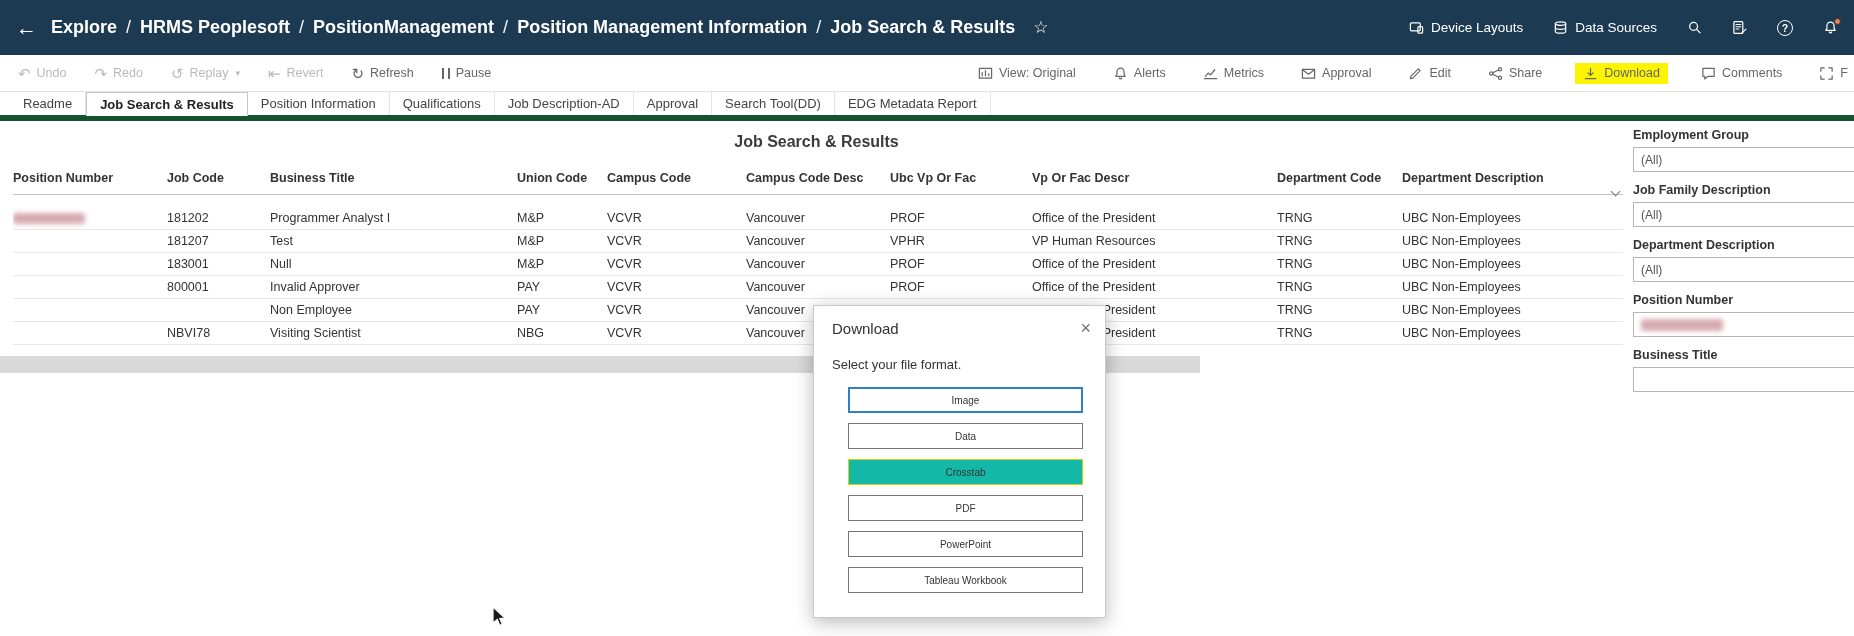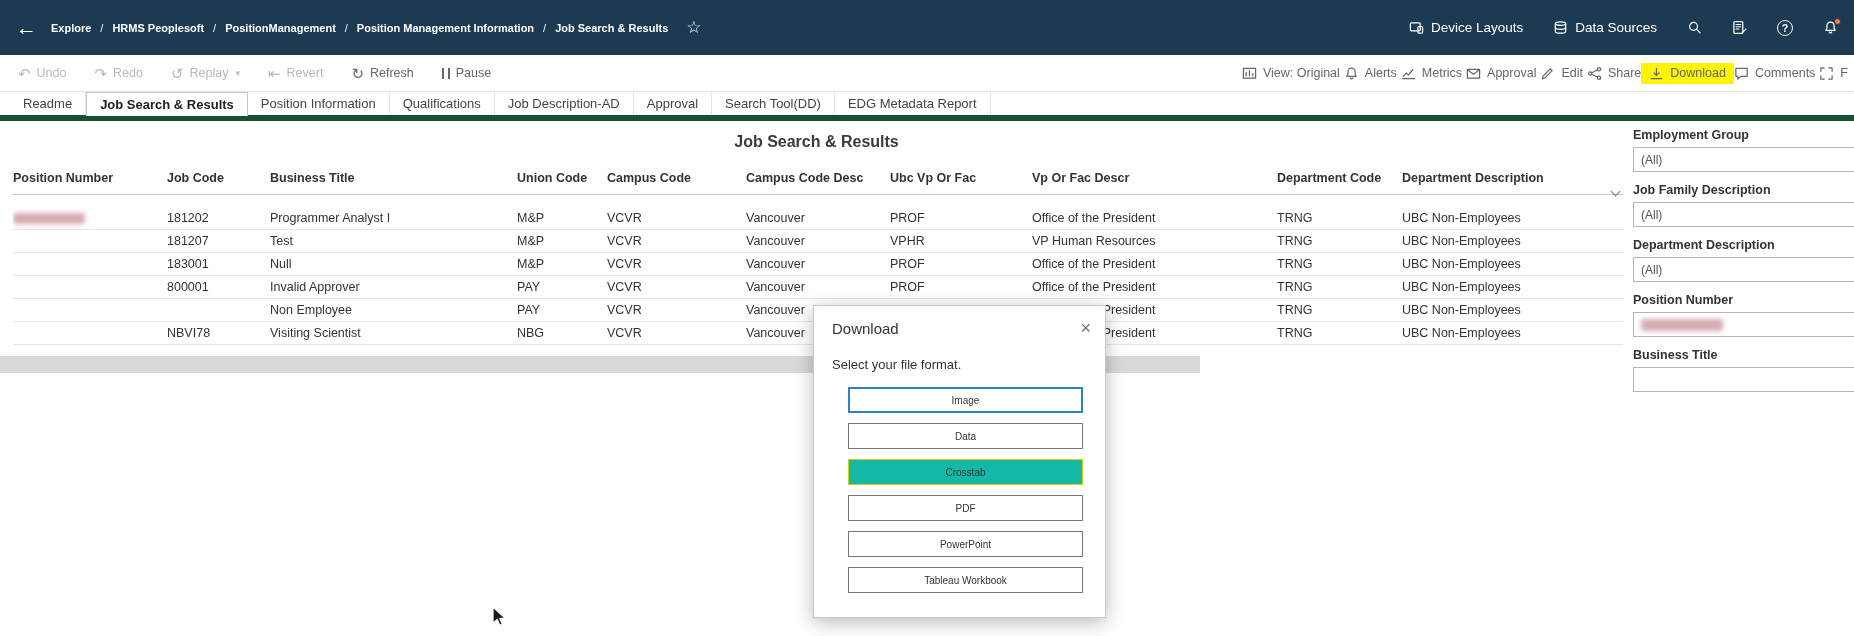--- a/index.html
+++ b/index.html
@@ -4,34 +4,34 @@
 <style>
   * { box-sizing: border-box; margin: 0; padding: 0; }
   html,body { width:1854px; height:636px; overflow:hidden; }
   body { font-family:"Liberation Sans","DejaVu Sans",sans-serif; background:#fff; position:relative; color:#333; }
   .ic { width:15px; height:15px; stroke:currentColor; fill:none; stroke-width:1.3; stroke-linecap:round; stroke-linejoin:round; flex:none; }
 
   
   .topnav { height:55px; background:#1d3a53; color:#fff; display:flex; align-items:center; justify-content:space-between; padding:0 16px 0 16px; }
   .nav-left { display:flex; align-items:center; gap:14px; }
   .back-glyph { font-size:21px; line-height:1; cursor:pointer; }
-  .breadcrumb { display:flex; align-items:center; gap:9px; font-size:11px; font-weight:700; white-space:nowrap; }
+  .breadcrumb { display:flex; align-items:center; gap:9px; font-size:18px; font-weight:700; white-space:nowrap; }
   .breadcrumb .sep { font-weight:400; opacity:.95; }
   .star-glyph { font-size:17px; margin-left:4px; cursor:pointer; }
   .nav-right { display:flex; align-items:center; gap:30px; font-size:13.5px; }
   .nav-item { display:flex; align-items:center; gap:7px; cursor:pointer; white-space:nowrap; }
   .nav-icon { display:inline-flex; position:relative; cursor:pointer; }
   .help-ic { width:16px; height:16px; border:1.4px solid #fff; border-radius:50%; display:inline-flex; align-items:center; justify-content:center; font-size:10.5px; font-weight:bold; }
   .help-ic::after { content:"?"; }
   .bell-dot { position:absolute; top:-2px; right:-3px; width:7px; height:7px; border-radius:50%; background:#f5803e; border:1px solid #1d3a53; }
 
   
   .toolbar { height:37px; display:flex; align-items:center; justify-content:space-between; padding:0 6px 0 18px; border-bottom:1px solid #e3e3e3; color:#666; font-size:12.5px; background:#fff; }
   .tb-left { display:flex; align-items:center; gap:28px; }
-  .tb-right { display:flex; align-items:center; gap:4px; }
+  .tb-right { display:flex; align-items:center; gap:37px; }
   .tb-item { display:flex; align-items:center; gap:6px; cursor:pointer; white-space:nowrap; }
   .tb-item.disabled { color:#b9b9b9; cursor:default; }
   .tb-glyph { font-size:15px; line-height:1; }
   .caret { font-size:9px; margin-left:1px; }
   .pause-ic { display:inline-block; width:8px; height:11px; border-left:2.4px solid currentColor; border-right:2.4px solid currentColor; }
   .hl-yellow { background:#fcf403; padding:3px 8px; margin:-3px -4px; }
 
   
   .tabbar { height:29px; display:flex; align-items:stretch; padding-left:10px; border-bottom:6px solid #14532d; font-size:13px; color:#444; background:#fff; }
   .tab { display:flex; align-items:center; padding:0 13px; border-right:1px solid #e4e4e4; cursor:pointer; white-space:nowrap; }

